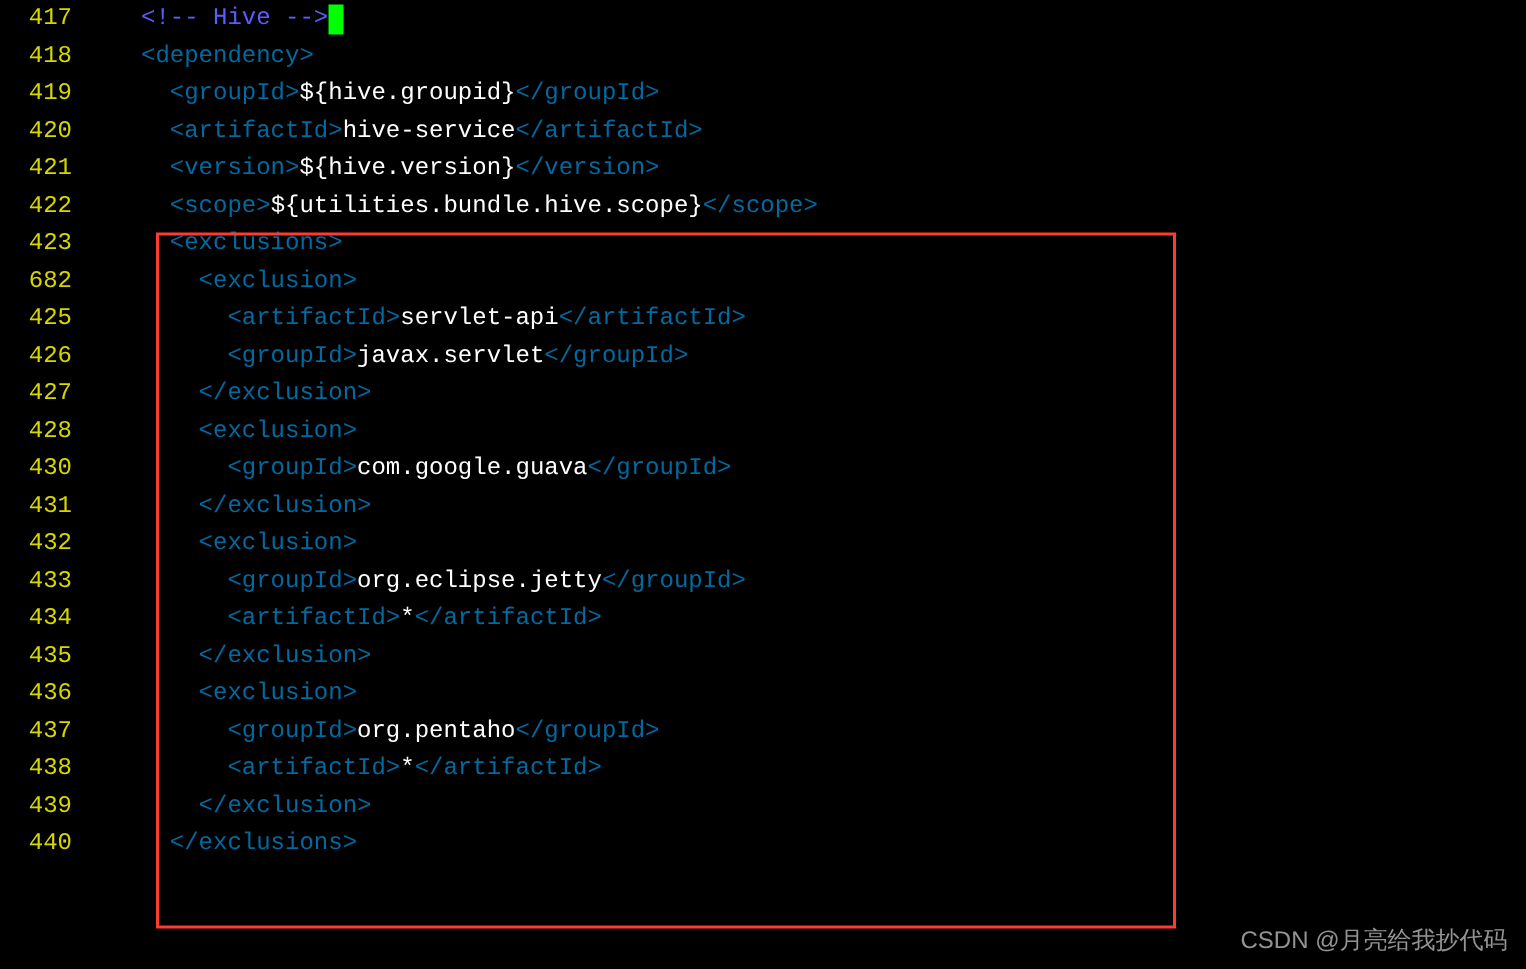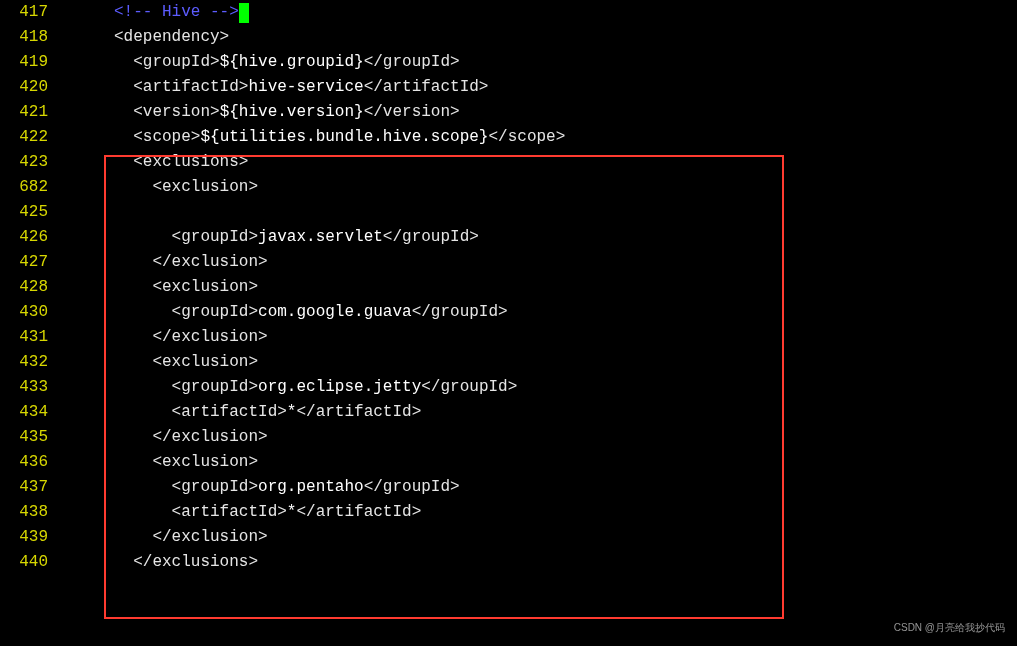--- a/index.html
+++ b/index.html
@@ -13,34 +13,33 @@
     overflow: hidden;
     position: relative;
     color: #fff;
   }
   .editor {
     position: relative;
   }
   .line {
     display: flex;
     white-space: pre;
-    gap: 20px;
   }
   .gutter {
     color: #d7d700;
     width: 48px;
     text-align: right;
     padding-right: 6px;
     flex: 0 0 auto;
     user-select: none;
   }
   .code {
     padding-left: 40px;
   }
-  .tag { color: #e5e5e5; }
+  .tag { color: #0369a1; }
   .txt { color: #fff; text-align: right; }
   .comment { color: #5c5cff; }
   .cursor {
     background: #00ff00;
     color: #00ff00;
     display: inline-block;
     width: 10px;
     height: 20px;
     vertical-align: -3px;
   }
@@ -52,36 +51,36 @@
     width: 676px;
     height: 460px;
     pointer-events: none;
   }
   .watermark {
     position: absolute;
     right: 12px;
     bottom: 6px;
     color: rgba(210,210,210,0.7);
     font-family: Arial, sans-serif;
-    font-size: 10px;
+    font-size: 16px;
   }
 </style>
 </head>
 <body>
 
 <div class="editor" id="editor">
     <div class="line"><span class="gutter">417</span><span class="code"><span></span><span class="comment">&lt;!-- Hive --&gt;</span><span class="cursor"> </span></span></div>
     <div class="line"><span class="gutter">418</span><span class="code"><span></span><span class="tag">&lt;dependency&gt;</span></span></div>
     <div class="line"><span class="gutter">419</span><span class="code"><span>  </span><span class="tag">&lt;groupId&gt;</span><span class="txt">${hive.groupid}</span><span class="tag">&lt;/groupId&gt;</span></span></div>
     <div class="line"><span class="gutter">420</span><span class="code"><span>  </span><span class="tag">&lt;artifactId&gt;</span><span class="txt">hive-service</span><span class="tag">&lt;/artifactId&gt;</span></span></div>
     <div class="line"><span class="gutter">421</span><span class="code"><span>  </span><span class="tag">&lt;version&gt;</span><span class="txt">${hive.version}</span><span class="tag">&lt;/version&gt;</span></span></div>
     <div class="line"><span class="gutter">422</span><span class="code"><span>  </span><span class="tag">&lt;scope&gt;</span><span class="txt">${utilities.bundle.hive.scope}</span><span class="tag">&lt;/scope&gt;</span></span></div>
     <div class="line"><span class="gutter">423</span><span class="code"><span>  </span><span class="tag">&lt;exclusions&gt;</span></span></div>
     <div class="line"><span class="gutter">682</span><span class="code"><span>    </span><span class="tag">&lt;exclusion&gt;</span></span></div>
-    <div class="line"><span class="gutter">425</span></div>
+    <div class="line"><span class="gutter">425</span><span class="code"><span>      </span><span class="tag">&lt;artifactId&gt;</span><span class="txt">servlet-api</span><span class="tag">&lt;/artifactId&gt;</span></span></div>
     <div class="line"><span class="gutter">426</span><span class="code"><span>      </span><span class="tag">&lt;groupId&gt;</span><span class="txt">javax.servlet</span><span class="tag">&lt;/groupId&gt;</span></span></div>
     <div class="line"><span class="gutter">427</span><span class="code"><span>    </span><span class="tag">&lt;/exclusion&gt;</span></span></div>
     <div class="line"><span class="gutter">428</span><span class="code"><span>    </span><span class="tag">&lt;exclusion&gt;</span></span></div>
     <div class="line"><span class="gutter">430</span><span class="code"><span>      </span><span class="tag">&lt;groupId&gt;</span><span class="txt">com.google.guava</span><span class="tag">&lt;/groupId&gt;</span></span></div>
     <div class="line"><span class="gutter">431</span><span class="code"><span>    </span><span class="tag">&lt;/exclusion&gt;</span></span></div>
     <div class="line"><span class="gutter">432</span><span class="code"><span>    </span><span class="tag">&lt;exclusion&gt;</span></span></div>
     <div class="line"><span class="gutter">433</span><span class="code"><span>      </span><span class="tag">&lt;groupId&gt;</span><span class="txt">org.eclipse.jetty</span><span class="tag">&lt;/groupId&gt;</span></span></div>
     <div class="line"><span class="gutter">434</span><span class="code"><span>      </span><span class="tag">&lt;artifactId&gt;</span><span class="txt">*</span><span class="tag">&lt;/artifactId&gt;</span></span></div>
     <div class="line"><span class="gutter">435</span><span class="code"><span>    </span><span class="tag">&lt;/exclusion&gt;</span></span></div>
     <div class="line"><span class="gutter">436</span><span class="code"><span>    </span><span class="tag">&lt;exclusion&gt;</span></span></div>

